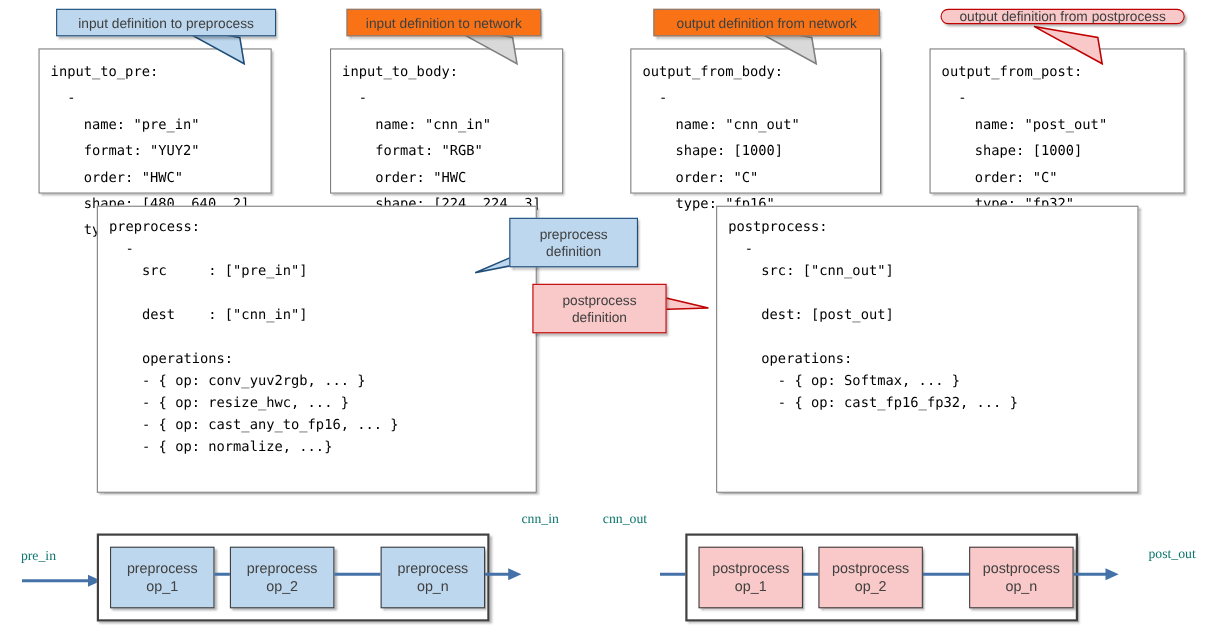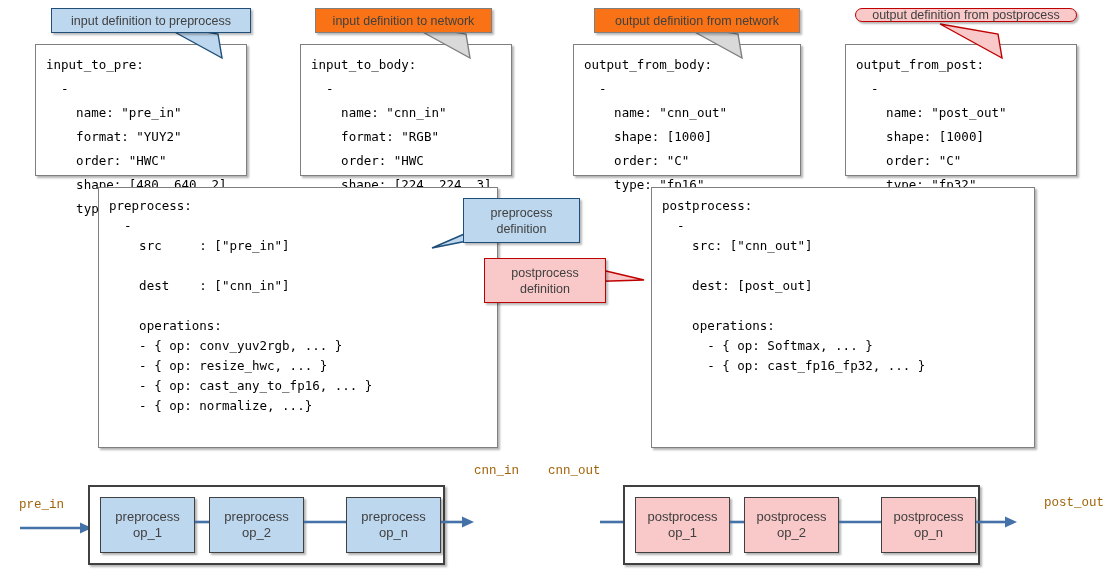--- a/index.html
+++ b/index.html
@@ -81,23 +81,23 @@
   .opbox.blue { background: #bdd7ee; border: 1.6px solid #404040; }
   .opbox.pink { background: #f9c8c8; border: 1.6px solid #404040; }
   .opbox.gray {
     background: #d9d9d9;
     border: 1.6px solid #404040;
     font-size: 14.5px;
     line-height: 19px;
   }
   .monolabel {
     position: absolute;
-    font-family: Liberation Mono, monospace;
+    font-family: Liberation Serif, serif;
     font-size: 12.5px;
-    color: #a16207;
+    color: #0f766e;
     white-space: pre;
   }
   .conn { position: absolute; }
   .conn svg { display: block; overflow: visible; }
 </style>
 </head>
 <body>
 
 <div id="stage">
 
@@ -169,21 +169,21 @@
   </div>
 
   <div class="callout gray" style="left:594px; top:8px; width:206px; height:25px;">
     <span>output definition from network</span>
   </div>
 
   <div class="callout pink" style="left:855px; top:8px; width:222px; height:14px;border-radius:10px;">
     <span>output definition from postprocess</span>
   </div>
 
-  <div class="specbox" style="left:98px; top:187px; width:400px; height:261px;">
+  <div class="specbox" style="left:88px; top:187px; width:400px; height:261px;">
     <div class="code mid">preprocess:
   -
     src     : ["pre_in"]
 
     dest    : ["cnn_in"]
 
     operations:
     - { op: conv_yuv2rgb, ... }
     - { op: resize_hwc, ... }
     - { op: cast_any_to_fp16, ... }

